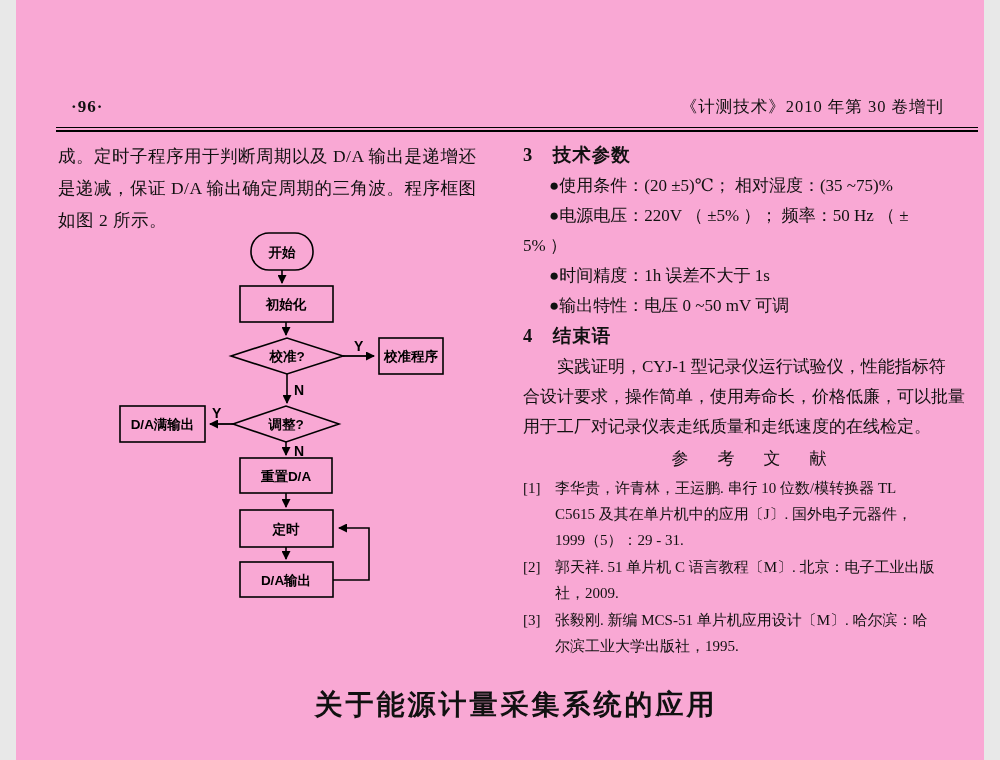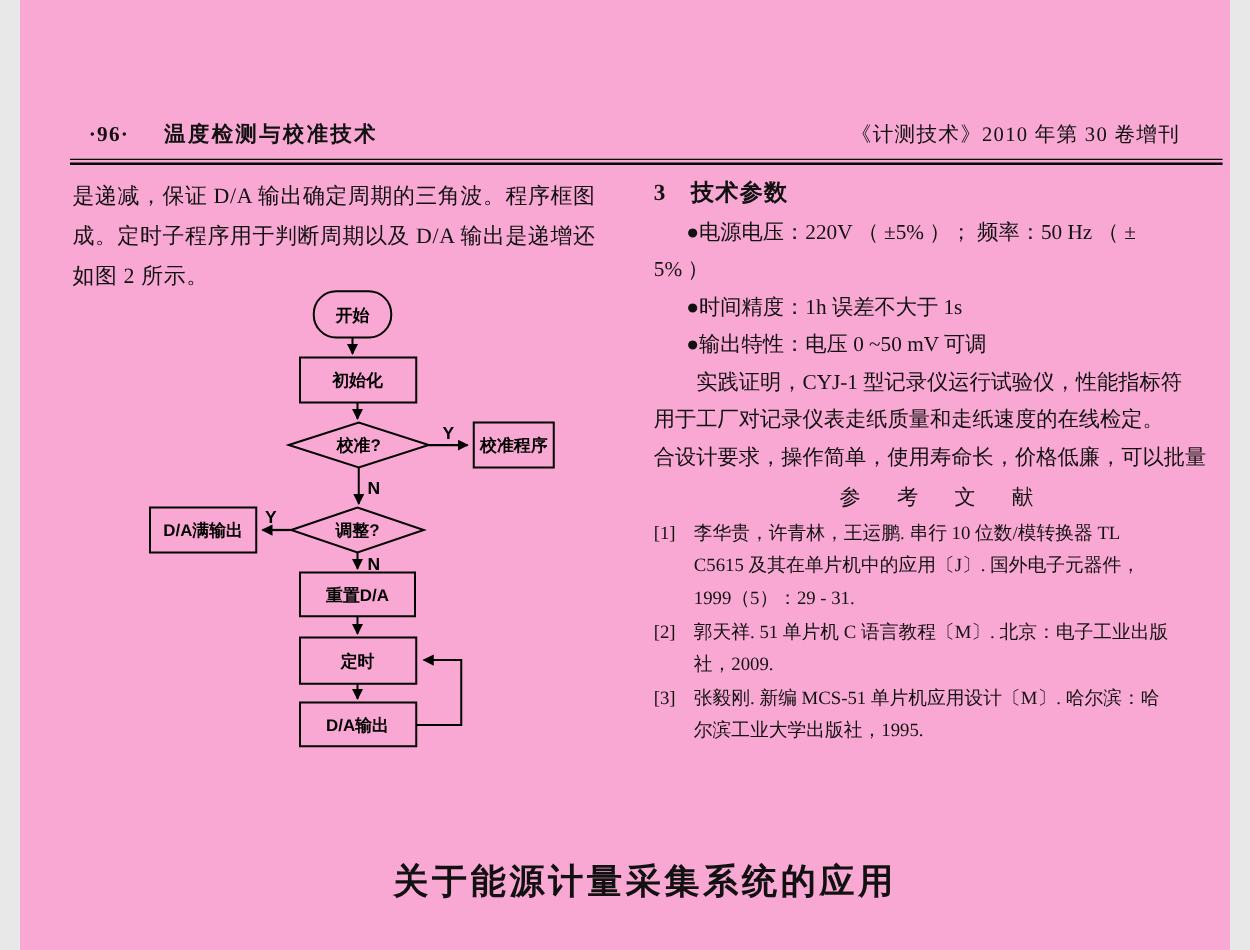--- a/index.html
+++ b/index.html
@@ -43,28 +43,27 @@
     font-family:"Liberation Sans","DejaVu Sans",sans-serif;
     font-size:28px;font-weight:bold;letter-spacing:3px;}
 </style>
 </head>
 <body>
 
 <div class="page">
 
   <div class="header">
     <span class="pagenum">·96·</span>
-    <span class="secttl">温度检测与校准技术</span>
     <span class="journal">《计测技术》2010 年第 30 卷增刊</span>
   </div>
   <div class="header-rule"></div>
 
   <div class="leftcol">
+    <div class="pline">成。定时子程序用于判断周期以及 D/A 输出是递增还</div>
     <div class="pline">是递减，保证 D/A 输出确定周期的三角波。程序框图</div>
-    <div class="pline">成。定时子程序用于判断周期以及 D/A 输出是递增还</div>
     <div class="pline">如图 2 所示。</div>
   </div>
 
   <div class="flowchart">
     <svg width="400" height="395" viewBox="0 0 400 395">
       <defs>
         <marker id="arr" markerWidth="10" markerHeight="9" refX="8" refY="4.5" orient="auto" markerUnits="userSpaceOnUse">
           <path d="M0,0 L9,4.5 L0,9 z" fill="#000"></path>
         </marker>
       </defs>
@@ -109,28 +108,30 @@
 
       <rect x="134" y="337" width="93" height="35" fill="none" stroke="#000" stroke-width="1.6"></rect>
       <text x="180" y="359.5" text-anchor="middle" class="fc-label">D/A输出</text>
 
       <polyline points="227,355 263,355 263,303 233,303" fill="none" stroke="#000" stroke-width="1.6" marker-end="url(#arr)"></polyline>
     </svg>
   </div>
 
   <div class="rightcol">
     <div class="rc-heading">3　技术参数</div>
+    <div class="rc-line rc-bullet">●使用条件：(20 ±5)℃； 相对湿度：(35 ~75)%</div>
     <div class="rc-line rc-bullet">●电源电压：220V （ ±5% ）； 频率：50 Hz （ ±</div>
     <div class="rc-line">5% ）</div>
     <div class="rc-line rc-bullet">●时间精度：1h 误差不大于 1s</div>
     <div class="rc-line rc-bullet">●输出特性：电压 0 ~50 mV 可调</div>
 
+    <div class="rc-heading">4　结束语</div>
     <div class="rc-line rc-indent">实践证明，CYJ-1 型记录仪运行试验仪，性能指标符</div>
+    <div class="rc-line">合设计要求，操作简单，使用寿命长，价格低廉，可以批量</div>
     <div class="rc-line">用于工厂对记录仪表走纸质量和走纸速度的在线检定。</div>
-    <div class="rc-line">合设计要求，操作简单，使用寿命长，价格低廉，可以批量</div>
 
     <div class="refs-heading">参　考　文　献</div>
 
     <div class="ref-item">
       <div class="ref-marker">[1]</div>
       <div class="ref-lines">
         <div>李华贵，许青林，王运鹏. 串行 10 位数/模转换器 TL</div>
         <div>C5615 及其在单片机中的应用〔J〕. 国外电子元器件，</div>
         <div>1999（5）：29 - 31.</div>
       </div>

